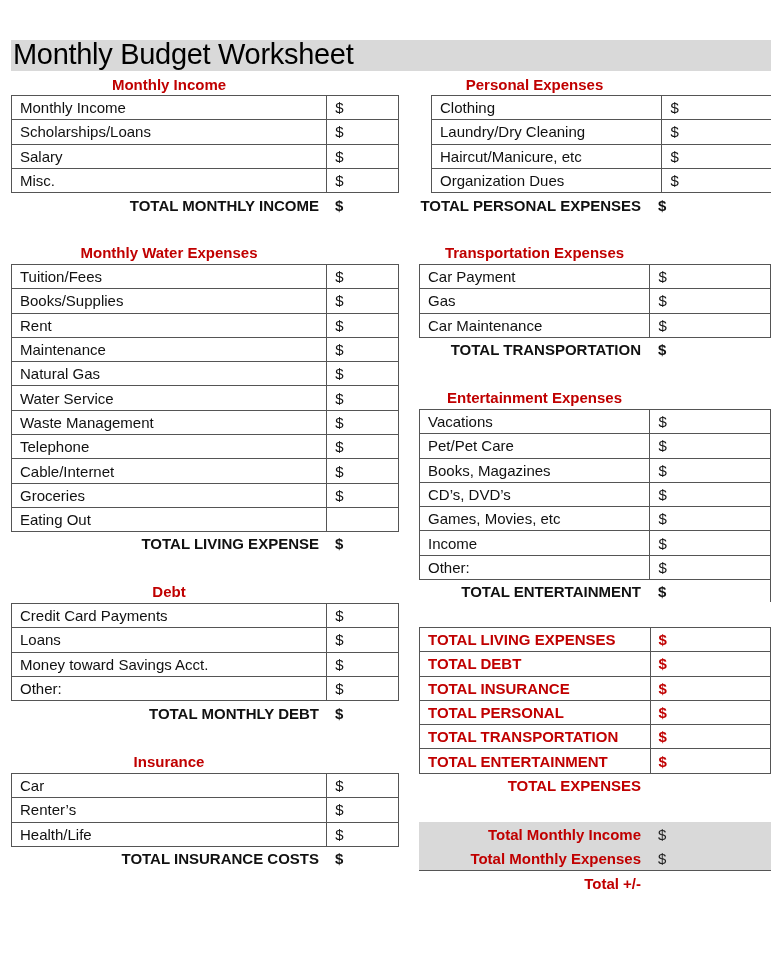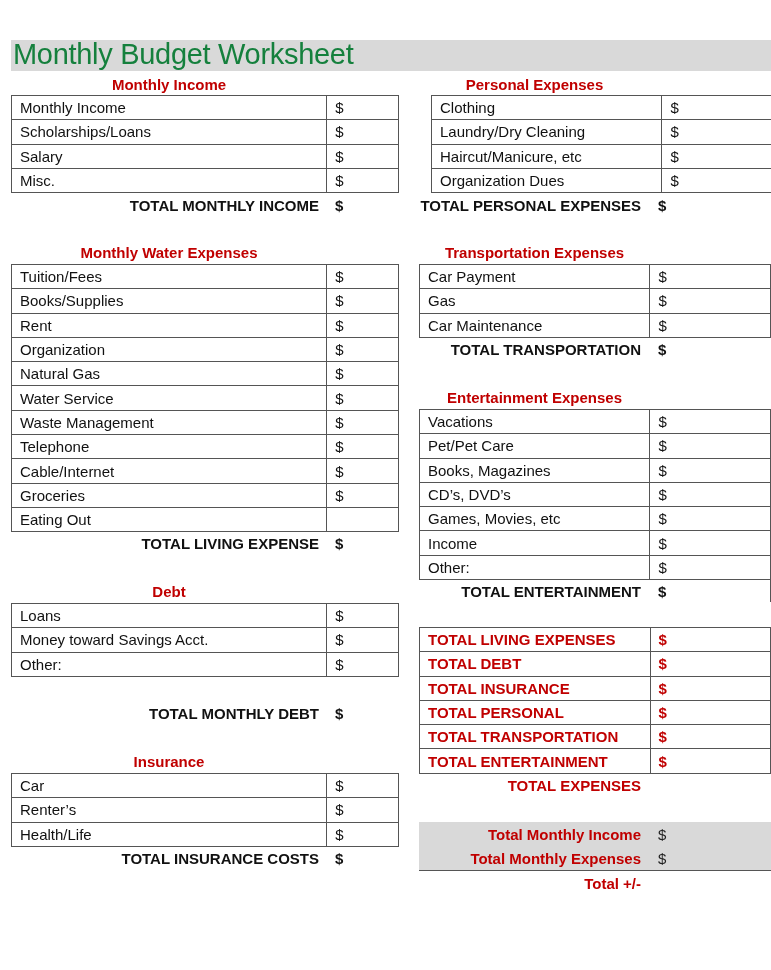--- a/index.html
+++ b/index.html
@@ -1,19 +1,19 @@
 <!DOCTYPE html>
 <html><head>
 <meta charset="utf-8">
 <style>
   html, body { margin:0; padding:0; background:#ffffff; }
   body { width:771px; height:970px; position:relative; overflow:hidden;
          font-family:"Liberation Sans", sans-serif; color:#111; }
   .title-bar { position:absolute; left:11px; top:40px; width:760px; height:31px; background:#d9d9d9; }
-  .title { position:absolute; left:13px; top:37px; font-size:29px; line-height:34px; color:#15803d; letter-spacing:-0.3px; }
+  .title { position:absolute; left:13px; top:37px; font-size:29px; line-height:34px; color:#000000; letter-spacing:-0.3px; }
   .sec-head { position:absolute; font-size:15px; font-weight:bold; color:#c00000; line-height:18px; text-align:center; }
   table.grid { position:absolute; border-collapse:collapse; font-size:15px; }
   table.grid td { border:1px solid #555; height:23.3px; padding:0; line-height:23px; }
   table.grid td.lbl { padding-left:8px; }
   table.grid td.amt { padding-left:8px; }
   .total-row { position:absolute; font-size:15px; font-weight:bold; line-height:20px; }
   .total-row .tl { position:absolute; right:0; text-align:right; white-space:nowrap; }
   .dollar { position:absolute; font-weight:bold; font-size:15px; line-height:20px; }
   table.summary td.lbl { text-align:left; padding-right:8px; font-weight:bold; color:#c00000; }
   table.summary td.amt { font-weight:bold; color:#c00000; }
@@ -71,21 +71,21 @@
       </tr>
   <tr>
         <td class="lbl">Books/Supplies</td>
         <td class="amt">$</td>
       </tr>
   <tr>
         <td class="lbl">Rent</td>
         <td class="amt">$</td>
       </tr>
   <tr>
-        <td class="lbl">Organization</td>
+        <td class="lbl">Maintenance</td>
         <td class="amt">$</td>
       </tr>
   <tr>
         <td class="lbl">Natural Gas</td>
         <td class="amt">$</td>
       </tr>
   <tr>
         <td class="lbl">Water Service</td>
         <td class="amt">$</td>
       </tr>
@@ -116,20 +116,24 @@
   </div>
 <div class="dollar" style="left:335px;top:534px;">$</div>
 
 <div class="sec-head" style="left:11px;top:583px;width:316px;">Debt</div>
 <table class="grid" style="left:11px;top:603px;width:388px;">
   <colgroup>
       <col style="width:316px">
       <col style="width:72px">
     </colgroup>
   <tbody>
+      <tr>
+        <td class="lbl">Credit Card Payments</td>
+        <td class="amt">$</td>
+      </tr>
   <tr>
         <td class="lbl">Loans</td>
         <td class="amt">$</td>
       </tr>
   <tr>
         <td class="lbl">Money toward Savings Acct.</td>
         <td class="amt">$</td>
       </tr>
   <tr>
         <td class="lbl">Other:</td>

